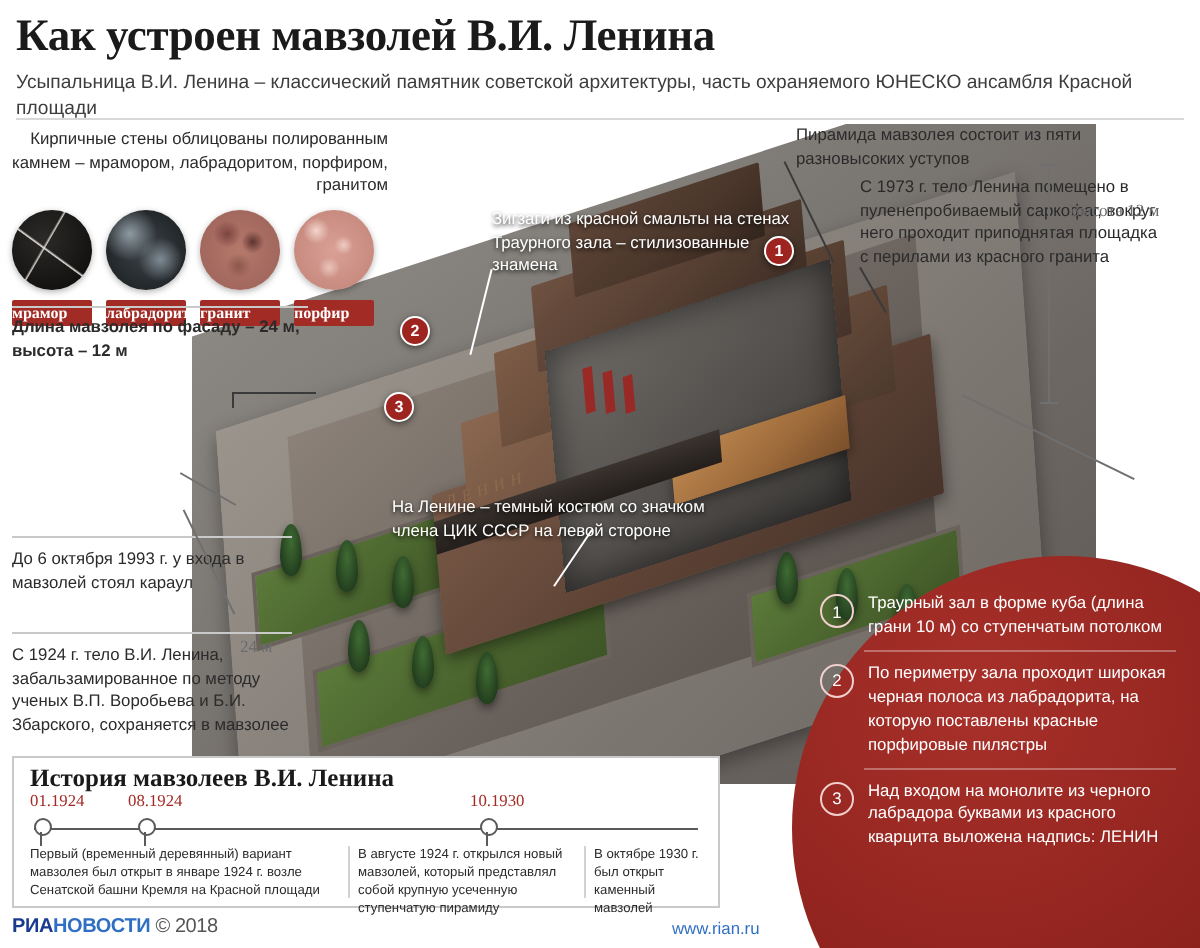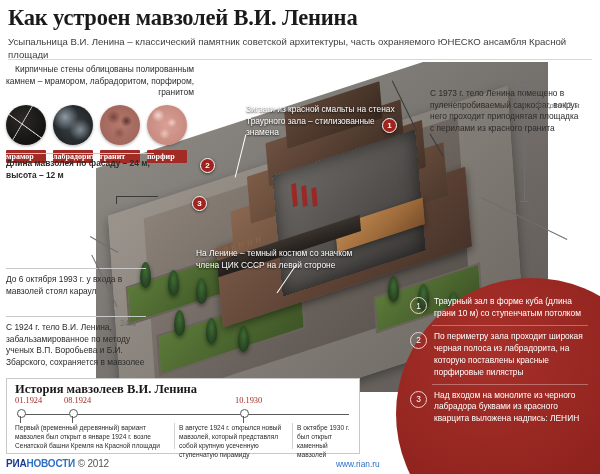--- a/index.html
+++ b/index.html
@@ -264,20 +264,21 @@
   <div class="rule" style="left:6px;top:153px;width:148px;"></div>
 
   <div class="note" style="left:6px;top:158px;width:150px;font-weight:bold;">Длина мавзолея по фасаду – 24 м, высота – 12 м</div>
 
   <div class="rule" style="left:6px;top:268px;width:140px;"></div>
   <div class="note" style="left:6px;top:274px;width:128px;">До 6 октября 1993 г. у входа в мавзолей стоял караул</div>
 
   <div class="rule" style="left:6px;top:316px;width:140px;"></div>
   <div class="note" style="left:6px;top:322px;width:152px;">С 1924 г. тело В.И. Ленина, забальзамированное по методу ученых В.П. Воробьева и Б.И. Збарского, сохраняется в мавзолее</div>
 
+  <div class="note" style="left:398px;top:62px;width:196px;">Пирамида мавзолея состоит из пяти разновысоких уступов</div>
   <div class="note" style="left:430px;top:88px;width:150px;">С 1973 г. тело Ленина помещено в пуленепробиваемый саркофаг, вокруг него проходит приподнятая площадка с перилами из красного гранита</div>
 
   <div class="note onimg" style="left:246px;top:104px;width:152px;">Зигзаги из красной смальты на стенах Траурного зала – стилизованные знамена</div>
   <div class="note onimg" style="left:196px;top:248px;width:160px;">На Ленине – темный костюм со значком члена ЦИК СССР на левой стороне</div>
 
   <div class="lead dark" style="left:116px;top:196px;width:42px;height:1px;"></div>
   <div class="lead dark" style="left:116px;top:196px;width:1px;height:8px;"></div>
   <div class="lead" style="left:240px;top:134px;width:1px;height:44px;transform:rotate(14deg);"></div>
   <div class="lead dark" style="left:404px;top:78px;width:1px;height:56px;transform:rotate(-26deg);"></div>
   <div class="lead dark" style="left:436px;top:132px;width:1px;height:26px;transform:rotate(-30deg);"></div>
@@ -333,18 +334,18 @@
     <div class="tl-date" style="left:228px;">10.1930</div>
     <div class="tl-node" style="left:233px;"></div>
     <div class="tl-stem" style="left:236px;"></div>
     <div class="tl-div" style="left:285px;"></div>
     <div class="tl-text" style="left:290px;width:58px;">В октябре 1930 г. был открыт каменный мавзолей</div>
   </div>
 
   <div class="footer">
     <div class="logo">
       <span class="ria">РИА</span><span class="nov">НОВОСТИ</span>
-      <span class="cr">© 2012</span>
+      <span class="cr">© 2018</span>
     </div>
     <div class="rian">www.rian.ru</div>
   </div>
 
 </div>
 
 </body></html>

